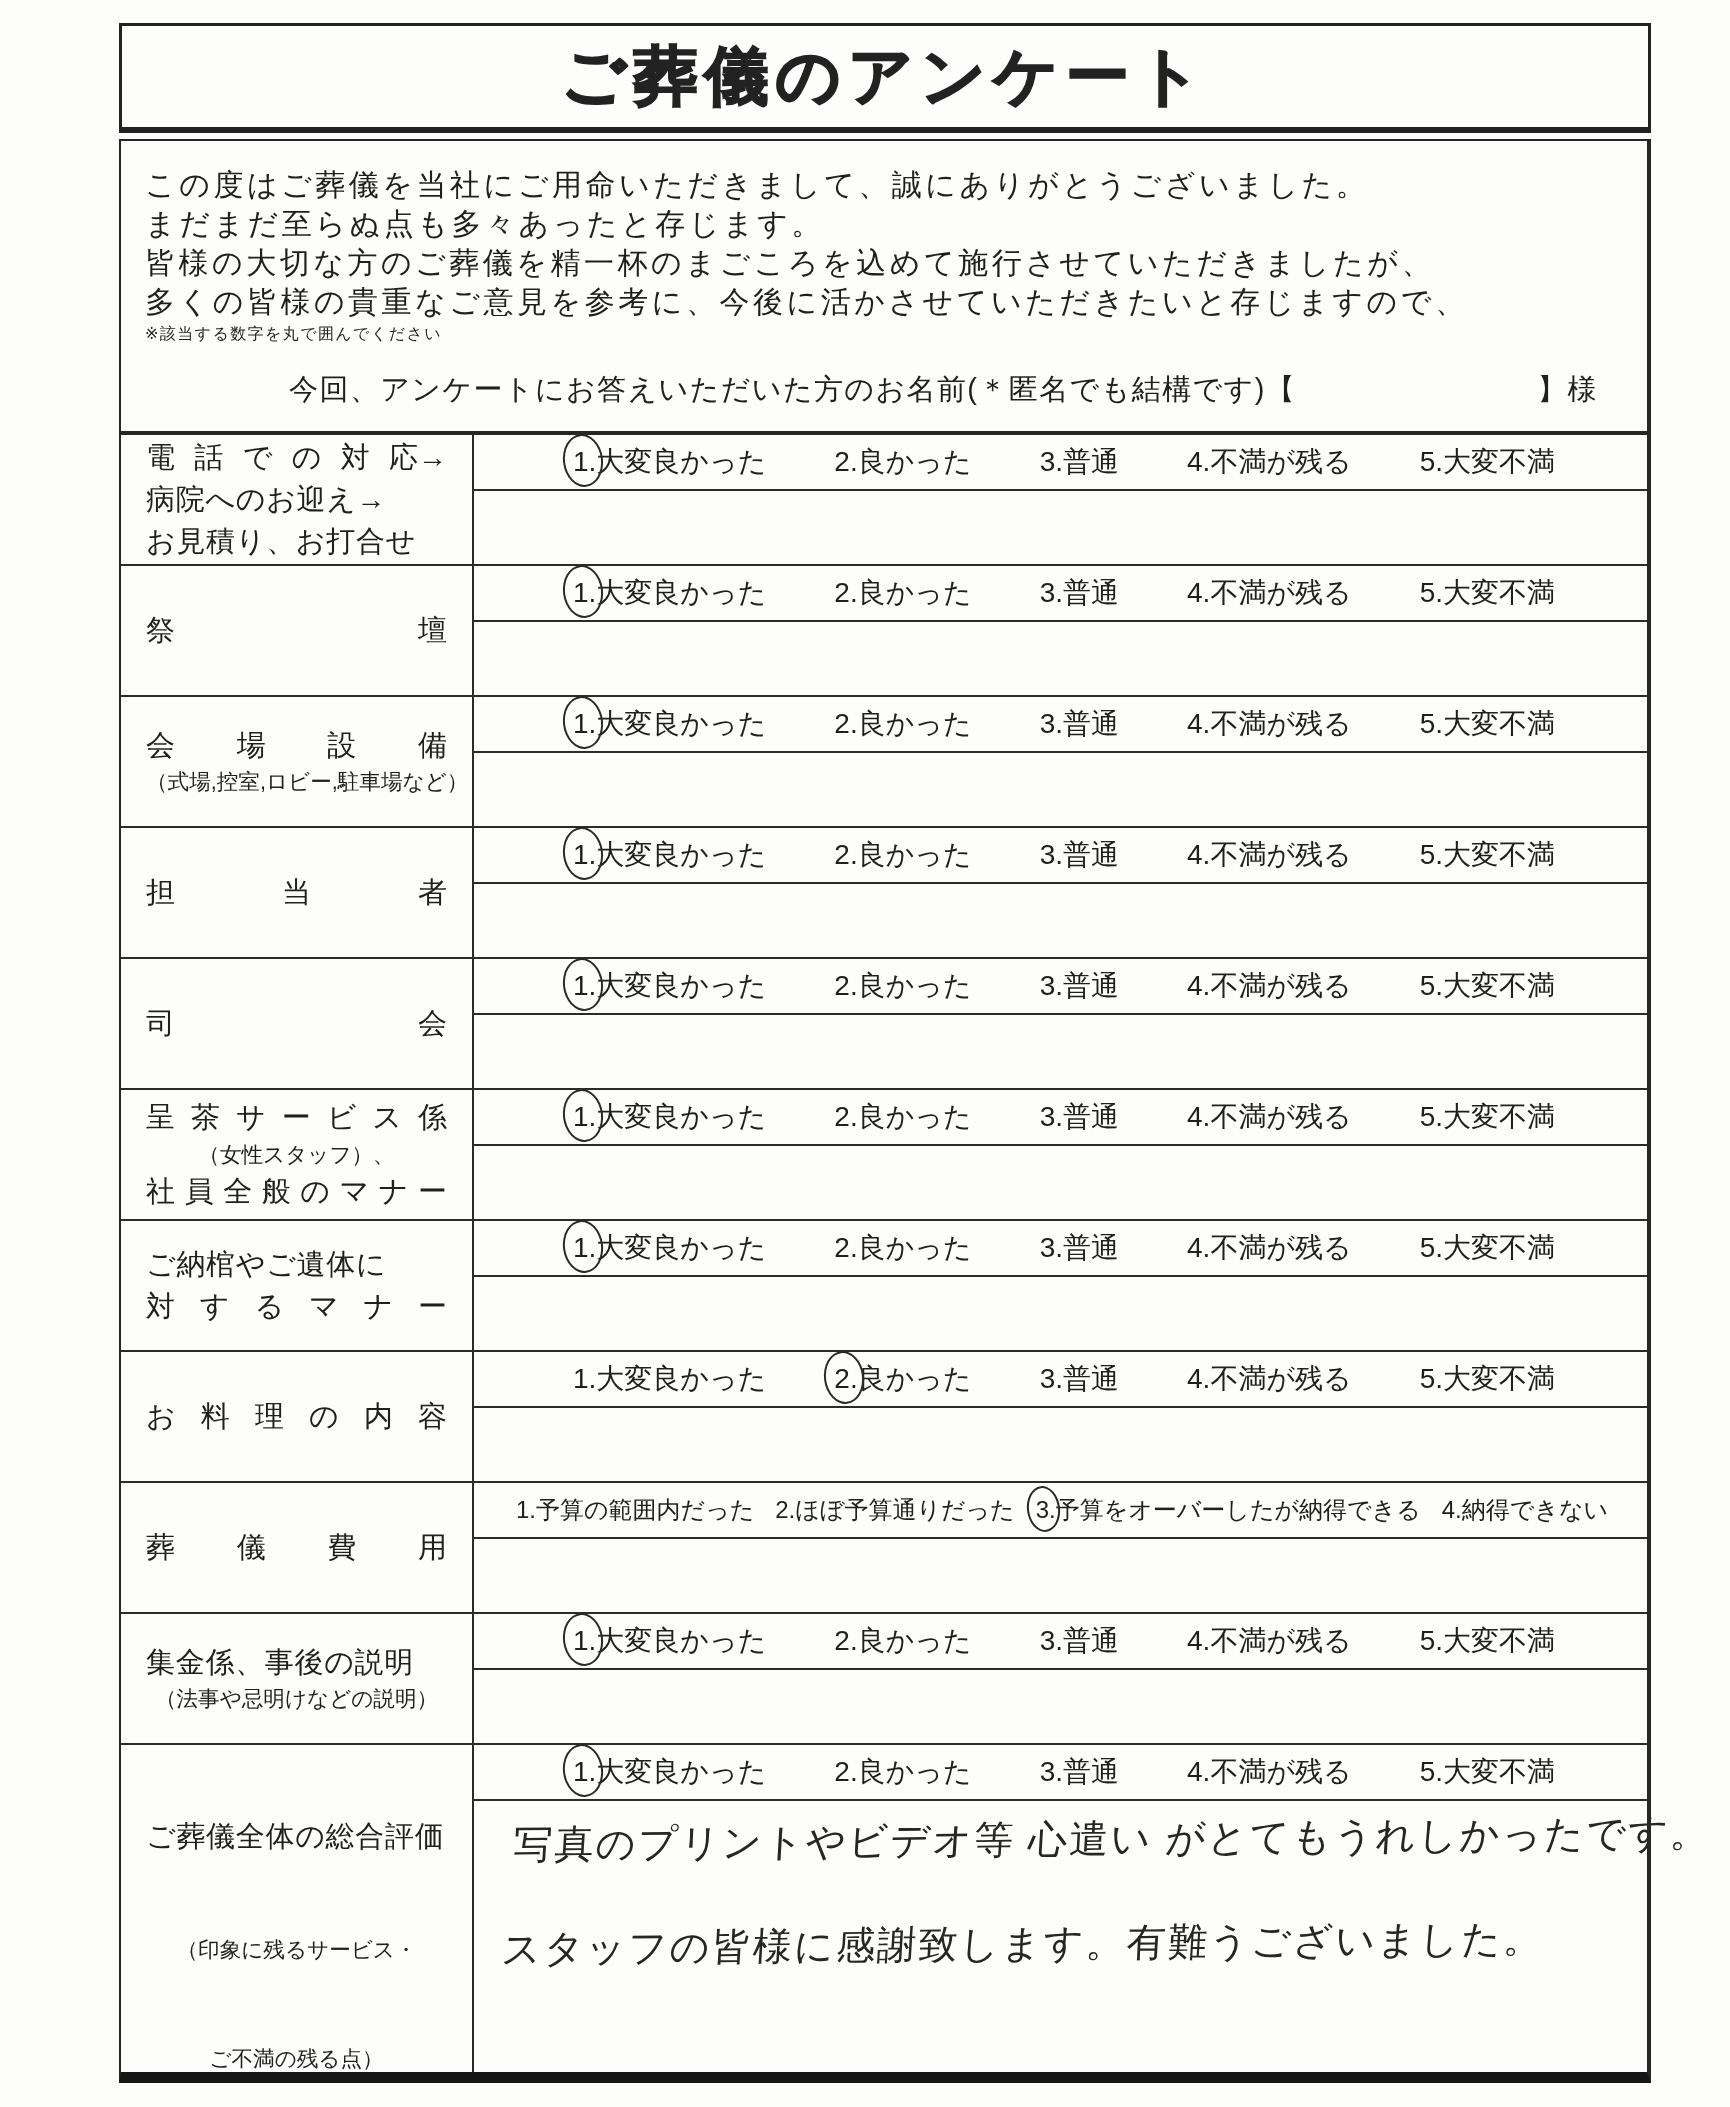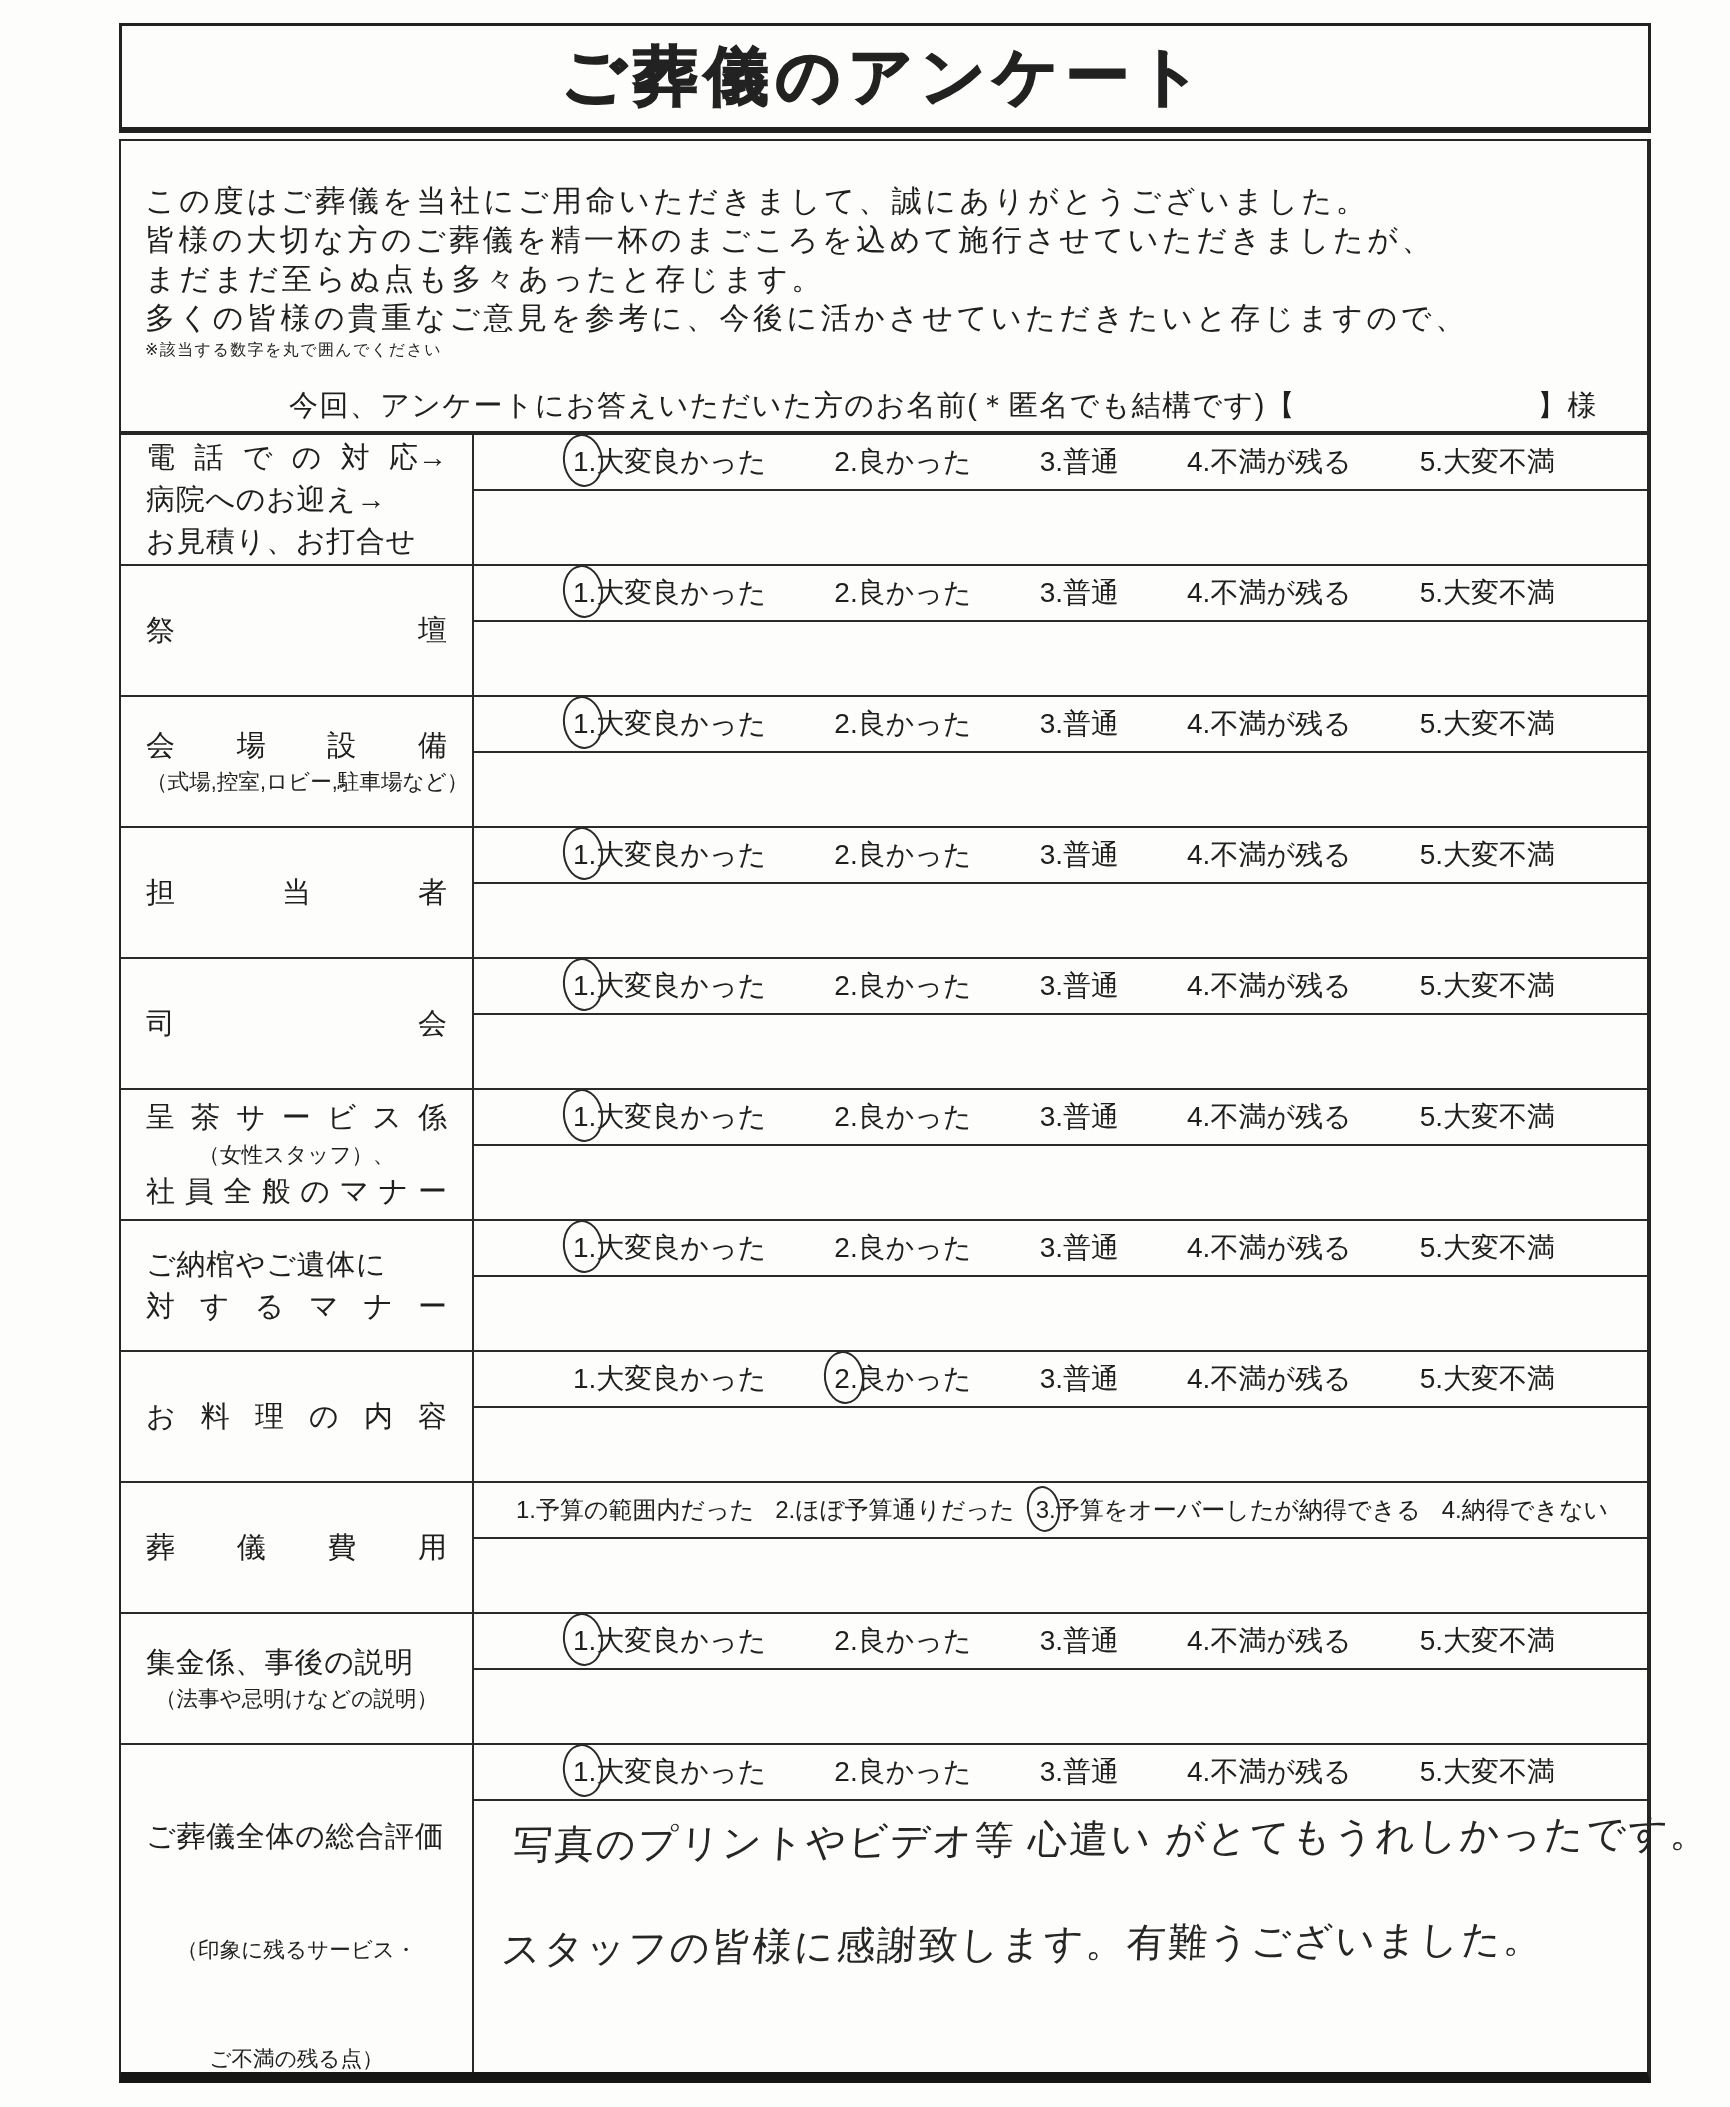--- a/index.html
+++ b/index.html
@@ -20,21 +20,21 @@
   }
   .title-box h1{
     margin:0;font-size:64px;font-weight:bold;letter-spacing:7px;
     color:#222;-webkit-text-stroke:1.7px #222;
   }
   
   .intro-box{
     position:absolute;left:119px;top:139px;width:1532px;height:294px;
     box-sizing:border-box;
     border:2.8px solid #262626;border-right-width:4.2px;
-    padding:40px 21px 0 24px;
+    padding:24px 21px 0 24px;
   }
   .intro-line{margin:0;font-size:30px;letter-spacing:3.5px;line-height:39px;white-space:nowrap;}
   .line5-row{display:flex;align-items:baseline;gap:56px;}
   .circle-note{font-size:16px;letter-spacing:1.4px;position:relative;top:2.8px;white-space:nowrap;}
   .name-row{
     display:flex;justify-content:space-between;align-items:flex-start;
     margin-top:28px;padding:0 28px 0 144px;font-size:29px;letter-spacing:1.4px;white-space:nowrap;
   }
   
   .survey-table{
@@ -79,22 +79,22 @@
 <body>
 
 <div class="page">
 
   <div class="title-box">
     <h1>ご葬儀のアンケート</h1>
   </div>
 
   <div class="intro-box">
     <p class="intro-line">この度はご葬儀を当社にご用命いただきまして、誠にありがとうございました。</p>
+    <p class="intro-line">まだまだ至らぬ点も多々あったと存じます。</p>
     <p class="intro-line">皆様の大切な方のご葬儀を精一杯のまごころを込めて施行させていただきましたが、</p>
-    <p class="intro-line">まだまだ至らぬ点も多々あったと存じます。</p>
     <p class="intro-line">多くの皆様の貴重なご意見を参考に、今後に活かさせていただきたいと存じますので、</p>
     <div class="line5-row">
       <span class="circle-note">※該当する数字を丸で囲んでください</span>
     </div>
     <div class="name-row">
       <span>今回、アンケートにお答えいただいた方のお名前(＊匿名でも結構です)【</span>
       <span>】様</span>
     </div>
   </div>
 

